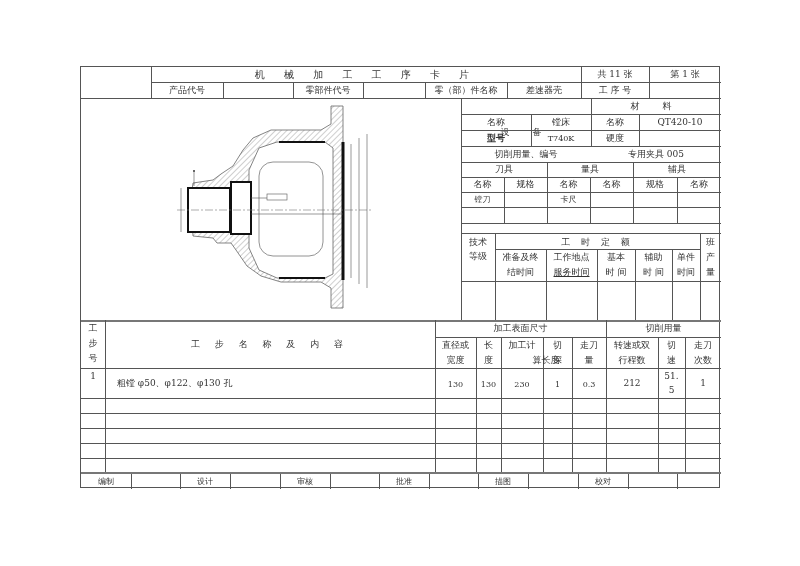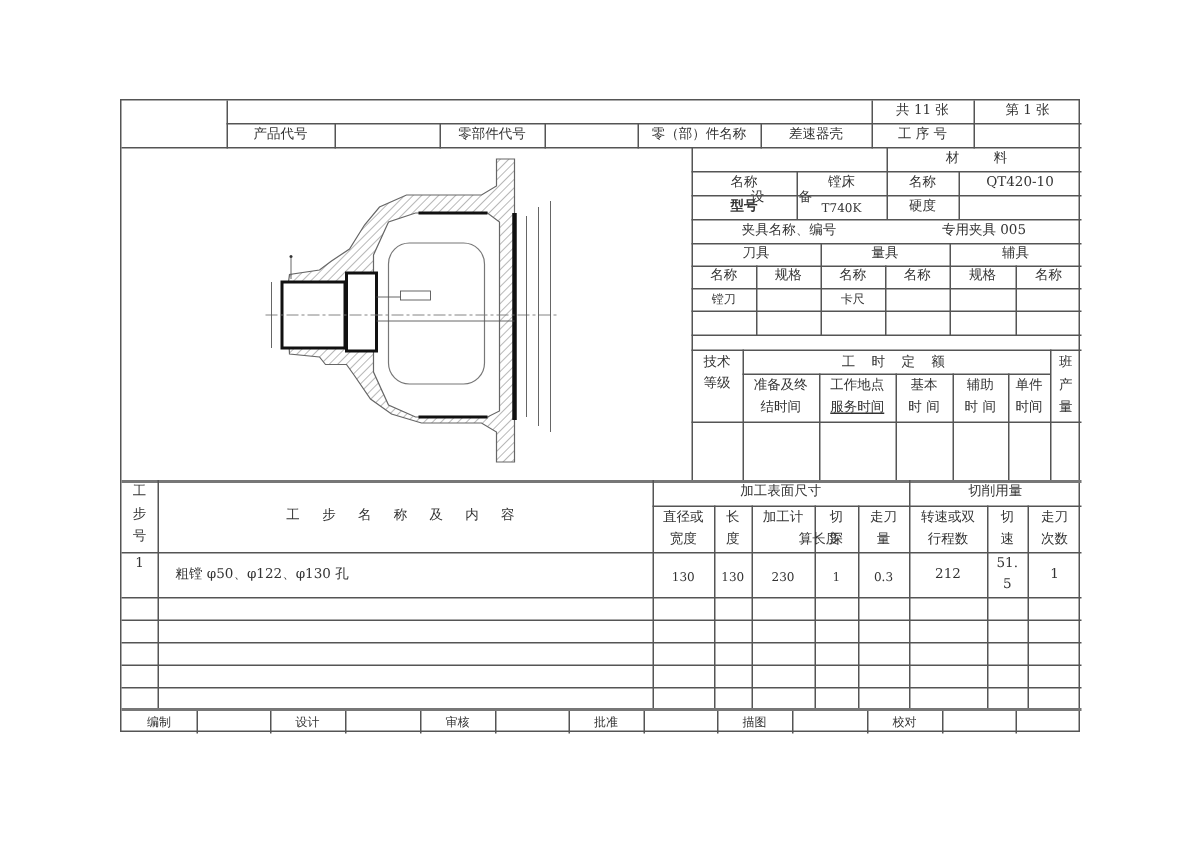--- a/index.html
+++ b/index.html
@@ -14,20 +14,21 @@
 </style>
 </head>
 <body>
 
 <div class="card">
 
   <div class="vl" style="left:70px;top:0;height:32px;"></div>
   <div class="hl" style="left:70px;top:15px;width:570px;"></div>
   <div class="hl" style="left:0;top:31px;width:640px;"></div>
 
+  <div class="t title" style="left:70px;top:2px;width:430px;">机 械 加 工 工 序 卡 片</div>
   <div class="vl" style="left:500px;top:0;height:32px;"></div>
   <div class="t" style="left:500px;top:2px;width:68px;">共 11 张</div>
   <div class="vl" style="left:568px;top:0;height:16px;"></div>
   <div class="t" style="left:568px;top:2px;width:72px;">第 1 张</div>
 
   <div class="t" style="left:70px;top:18px;width:72px;">产品代号</div>
   <div class="vl" style="left:142px;top:15px;height:17px;"></div>
   <div class="t" style="left:142px;top:18px;width:70px;"></div>
   <div class="vl" style="left:212px;top:15px;height:17px;"></div>
   <div class="t" style="left:212px;top:18px;width:70px;">零部件代号</div>
@@ -55,21 +56,21 @@
   <div class="vl" style="left:558px;top:47px;height:32px;"></div>
   <div class="t" style="left:558px;top:50px;width:82px;">QT420-10</div>
   <div class="hl" style="left:380px;top:63px;width:260px;"></div>
 
   <div class="t" style="left:380px;top:66px;width:70px;font-weight:bold;">型号</div>
   <div class="t small" style="left:450px;top:66px;width:60px;">T740K</div>
   <div class="t" style="left:510px;top:66px;width:48px;">硬度</div>
   <div class="t" style="left:558px;top:66px;width:82px;"></div>
   <div class="hl" style="left:380px;top:79px;width:260px;"></div>
 
-  <div class="t" style="left:380px;top:82px;width:130px;">夹具名称、编号</div>
+  <div class="t" style="left:380px;top:82px;width:130px;">切削用量、编号</div>
   <div class="t" style="left:510px;top:82px;width:130px;">专用夹具 005</div>
   <div class="hl" style="left:380px;top:95px;width:260px;"></div>
 
   <div class="t" style="left:380px;top:97px;width:86px;">刀具</div>
   <div class="vl" style="left:466px;top:95px;height:62px;"></div>
   <div class="t" style="left:466px;top:97px;width:86px;">量具</div>
   <div class="vl" style="left:552px;top:95px;height:62px;"></div>
   <div class="t" style="left:552px;top:97px;width:88px;">辅具</div>
   <div class="hl" style="left:380px;top:110px;width:260px;"></div>
 

